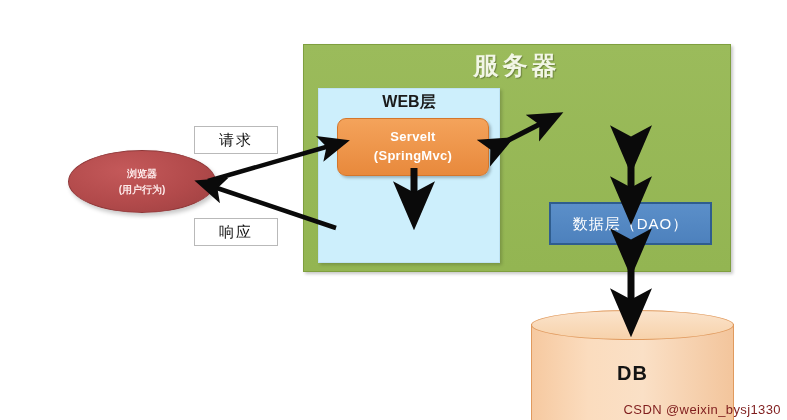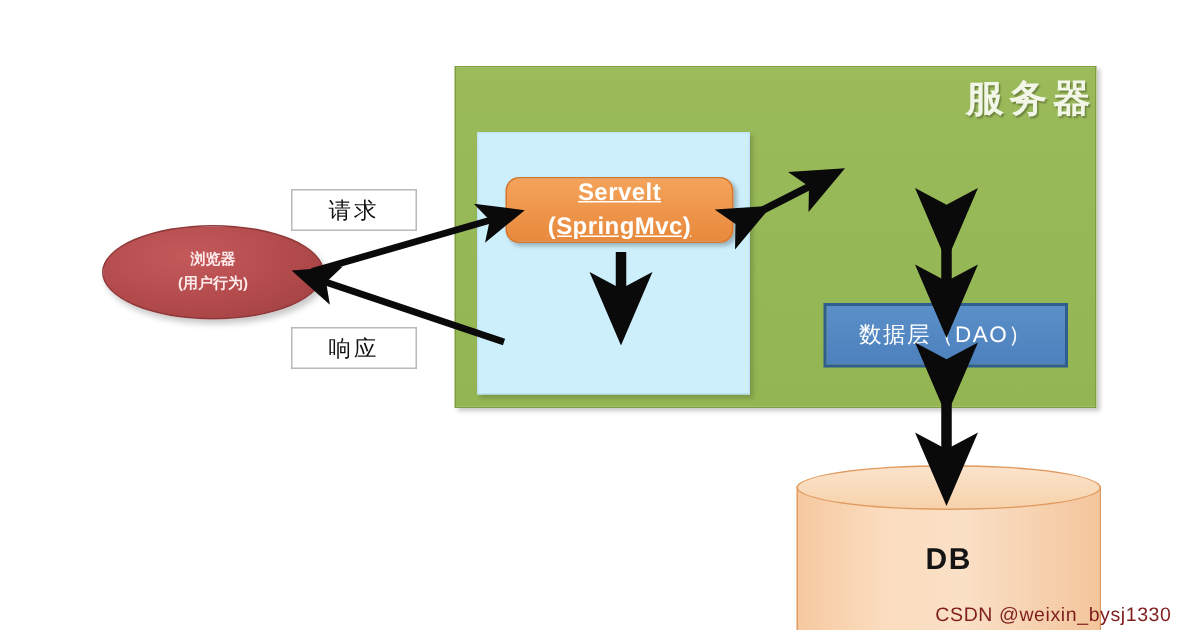--- a/index.html
+++ b/index.html
@@ -32,21 +32,21 @@
     background: linear-gradient(180deg, #9bbb5b 0%, #93b552 100%);
     border: 1px solid #7f9f3f;
     box-shadow: 2px 2px 3px rgba(0,0,0,0.22);
     box-sizing: border-box;
   }
   .server-title {
     position: absolute;
     left: 303px;
     top: 49px;
     width: 428px;
-    text-align: right;
+    text-align: center;
     font-size: 25px;
     font-weight: bold;
     color: #f2f6e6;
     letter-spacing: 4px;
     text-shadow: 1px 1px 1px rgba(80,95,45,0.6);
   }
 
   
   .web-box {
     position: absolute;
@@ -81,28 +81,27 @@
     text-align: center;
     line-height: 1.45;
     color: #ffffff;
     font-weight: bold;
   }
 
   .servlet-box {
     left: 337px;
     top: 118px;
     width: 152px;
-    height: 44px;
+    height: 58px;
     border-radius: 9px;
     background: linear-gradient(180deg, #f4a35b 0%, #e8893c 100%);
     border: 1px solid #d4762b;
     box-shadow: 2px 2px 3px rgba(0,0,0,0.25);
-    font-size: 16px;
+    font-size: 13px;
     letter-spacing: 0.3px;
-    text-decoration: underline;
   }
 
   .jsp-box {
     left: 338px;
     top: 207px;
     width: 152px;
     height: 39px;
     border-radius: 9px;
     background: linear-gradient(180deg, #57b3cd 0%, #3e9fbb 100%);
     border: 1px solid #2e7f97;
@@ -252,20 +251,21 @@
 </style>
 </head>
 <body>
 
 <div id="canvas">
 
   <div class="server-box"></div>
   <div class="server-title">服务器</div>
 
   <div class="web-box"></div>
+  <div class="web-title">WEB层</div>
 
   <div class="node servlet-box">
     <span class="l1">Servelt</span>
     <span class="l2">(SpringMvc)</span>
   </div>
 
 
 
   <div class="node dao-box">
     <span>数据层（DAO）</span>

